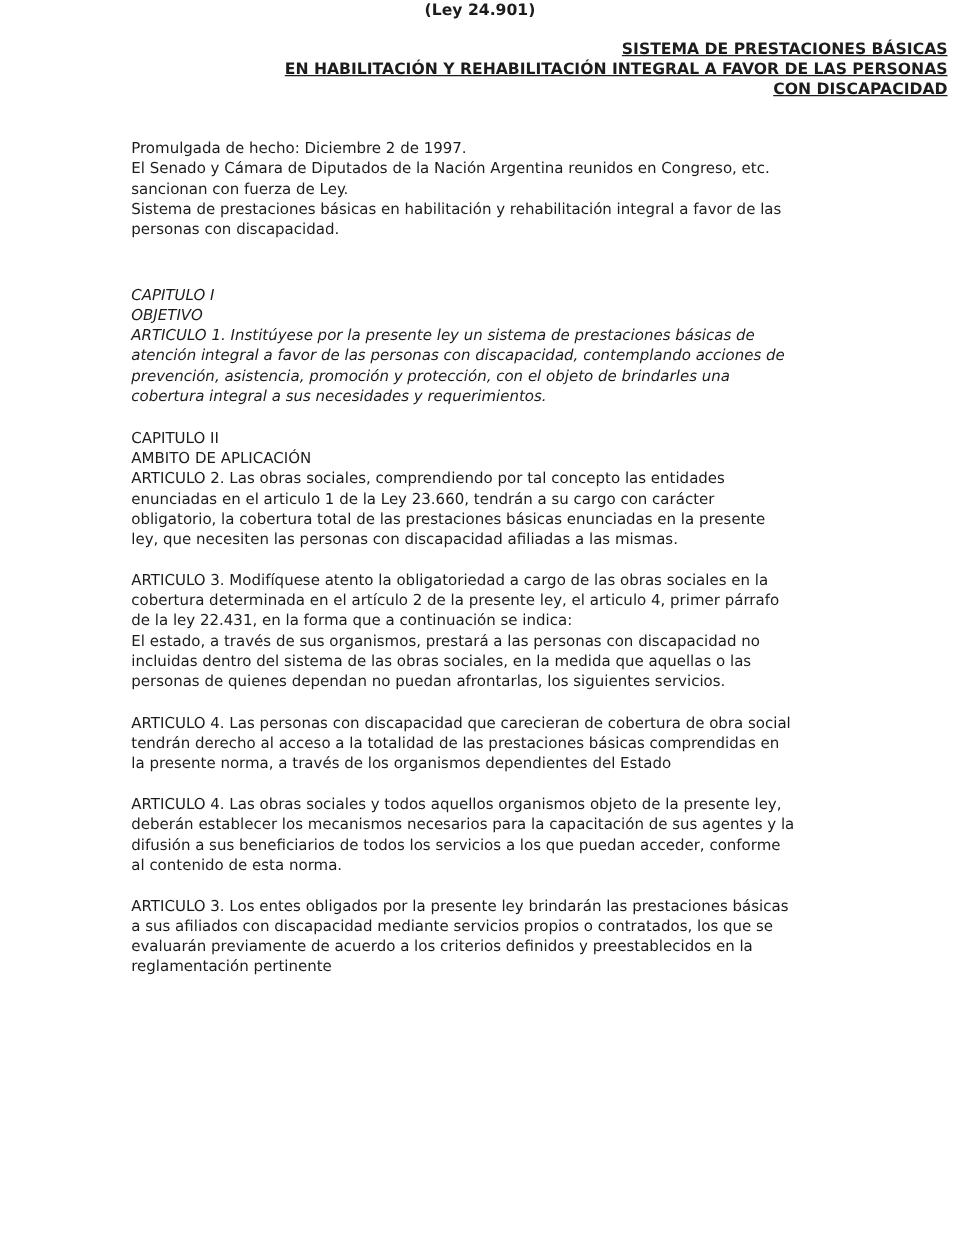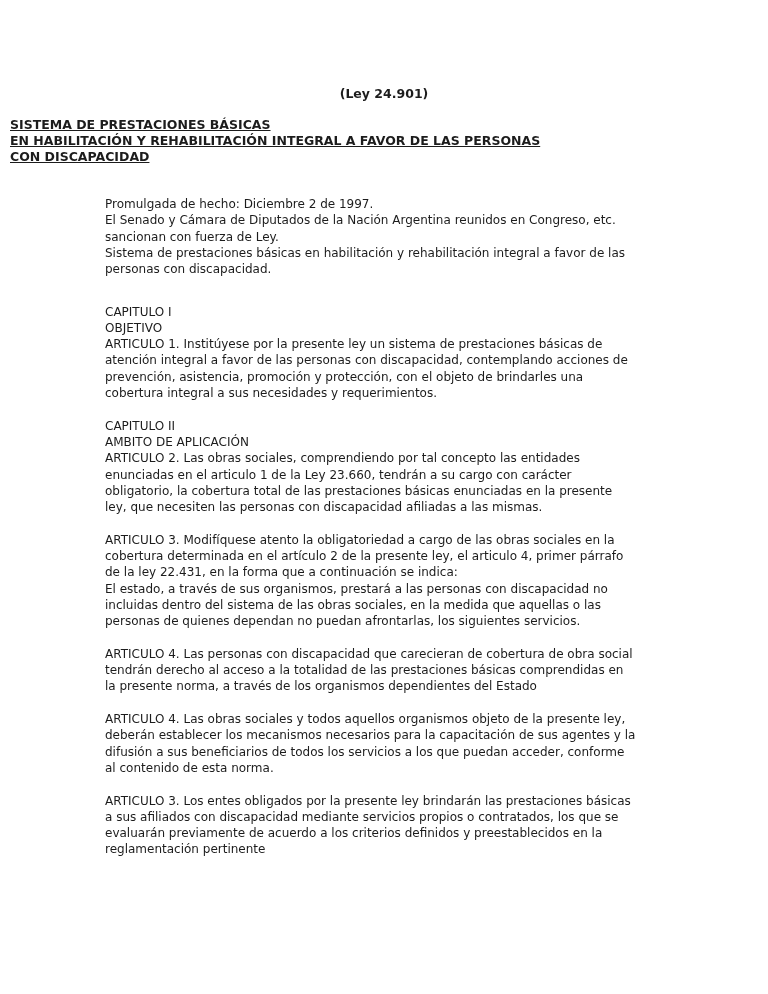--- a/index.html
+++ b/index.html
@@ -11,49 +11,49 @@
     height: 994px;
     background: #ffffff;
     color: #1c1c1c;
     font-family: "DejaVu Sans", "Liberation Sans", sans-serif;
     overflow: hidden;
   }
   .page {
     box-sizing: border-box;
     width: 768px;
     height: 780px;
-    padding-top: 86px;
   }
   .law-number {
     text-align: center;
     font-weight: bold;
     font-size: 12.5px;
     line-height: 16.5px;
     white-space: pre-line;
   }
   .doc-title {
     margin: 14px 10px 0 10px;
-    text-align: left;
+    text-align: right;
     font-weight: bold;
     font-size: 12.5px;
     line-height: 16.2px;
     text-decoration: underline;
     white-space: pre-line;
   }
   .body-text {
     margin: 31px 40px 0 105px;
     font-size: 12px;
     line-height: 16.3px;
   }
   .para {
     margin: 0 0 16.3px 0;
     white-space: pre-line;
   }
   .para.extra-gap {
-    margin-top: 26px;
+    margin-top: 36px;
+    font-style: italic;
   }
 </style>
 </head>
 <body>
 
 <div class="page">
 
   <div class="law-number">(Ley 24.901)</div>
 
   <h1 class="doc-title">SISTEMA DE PRESTACIONES BÁSICAS

